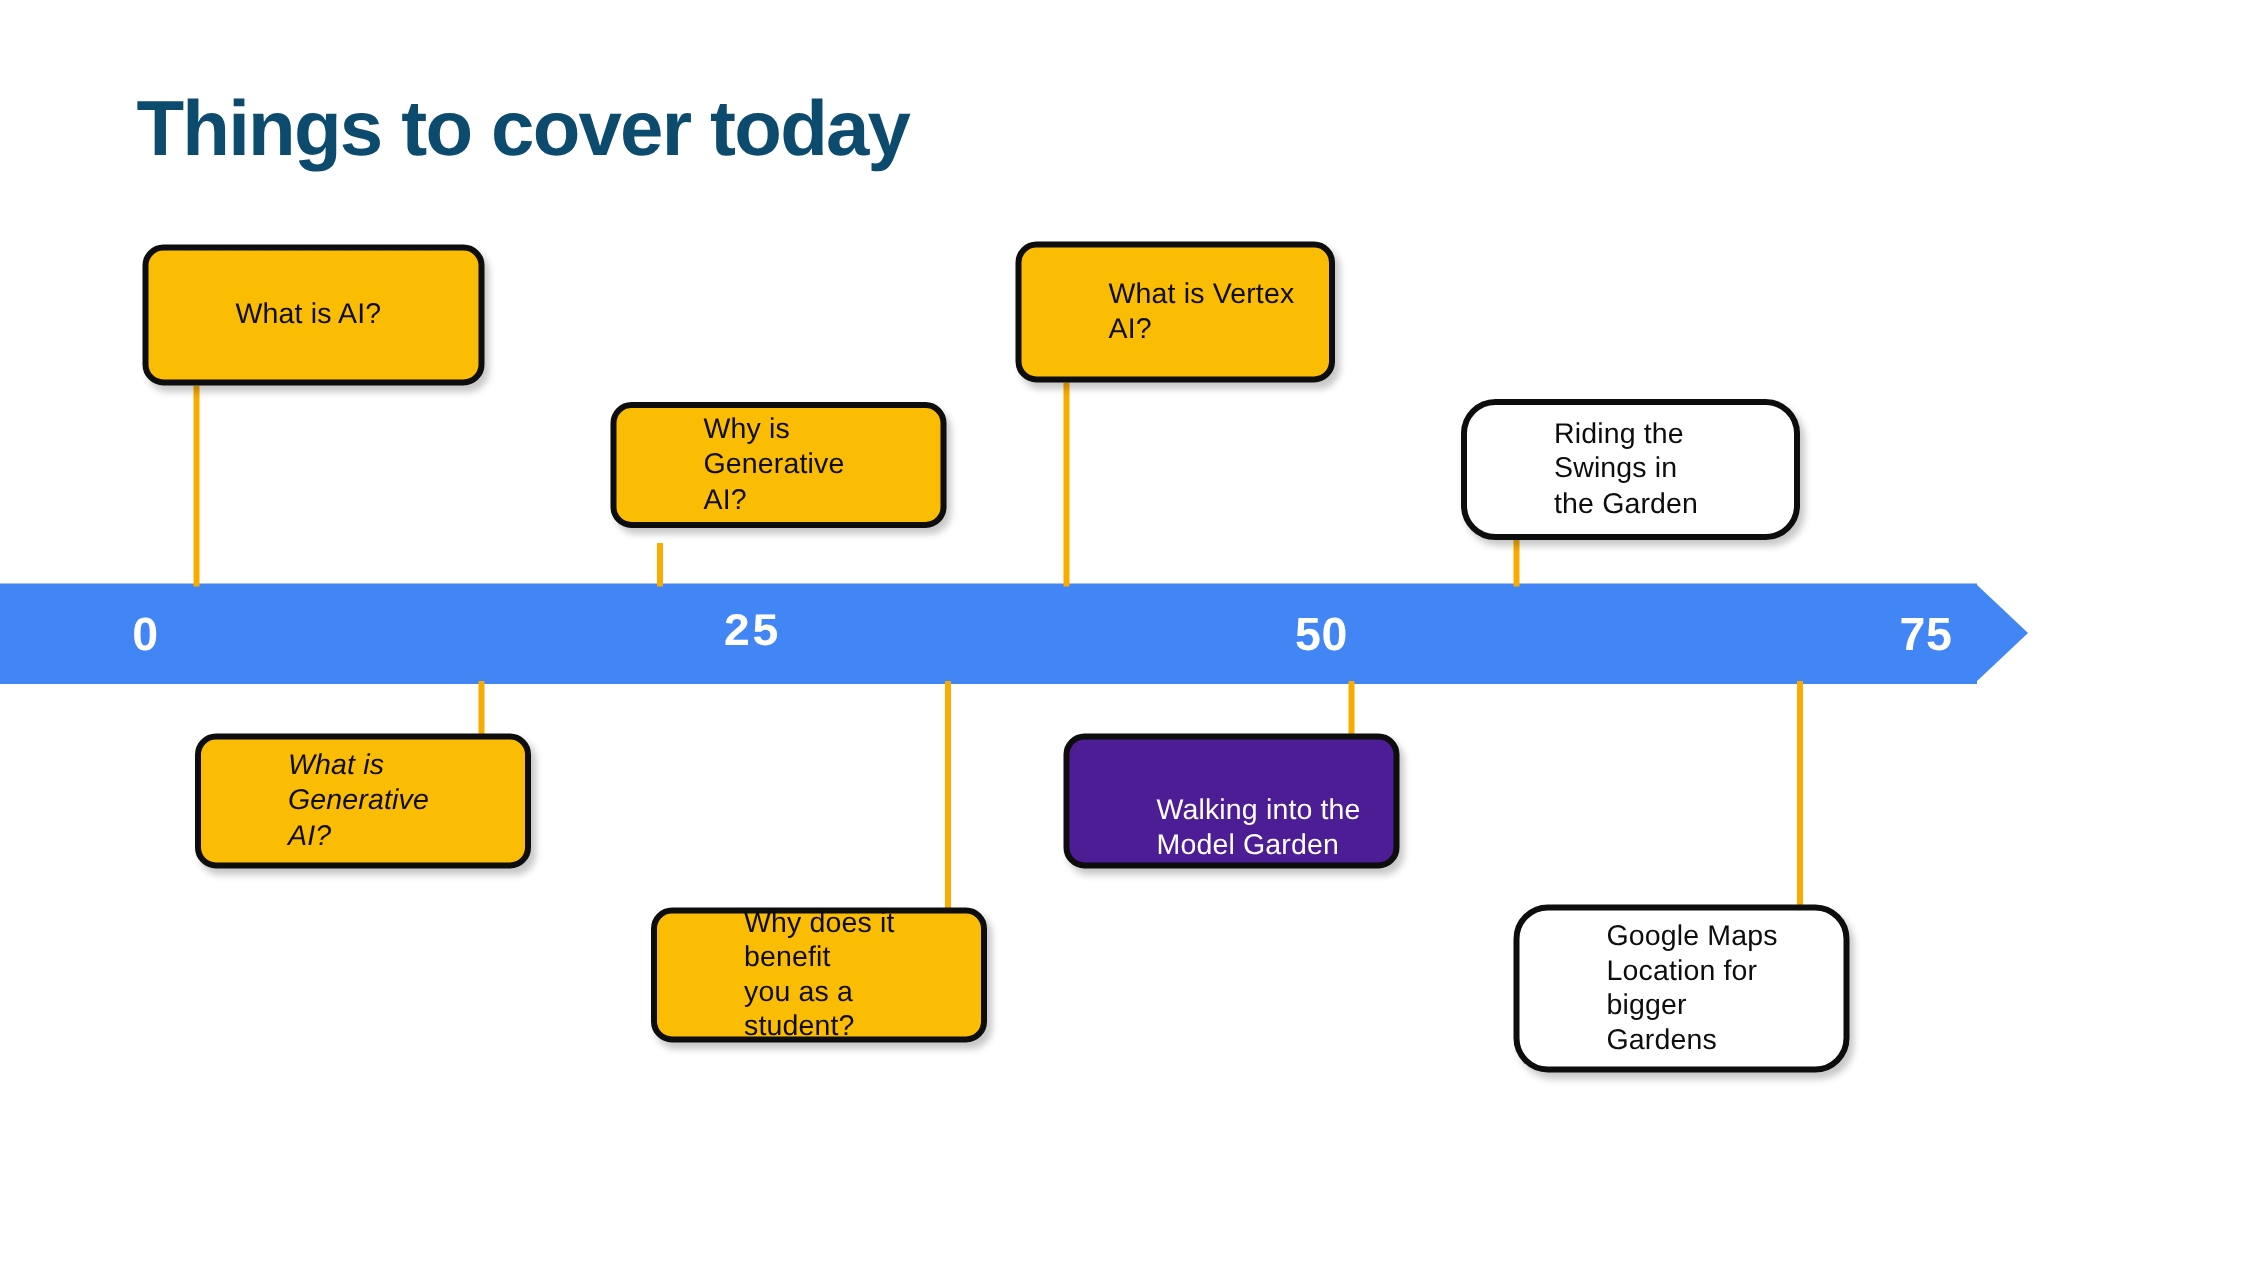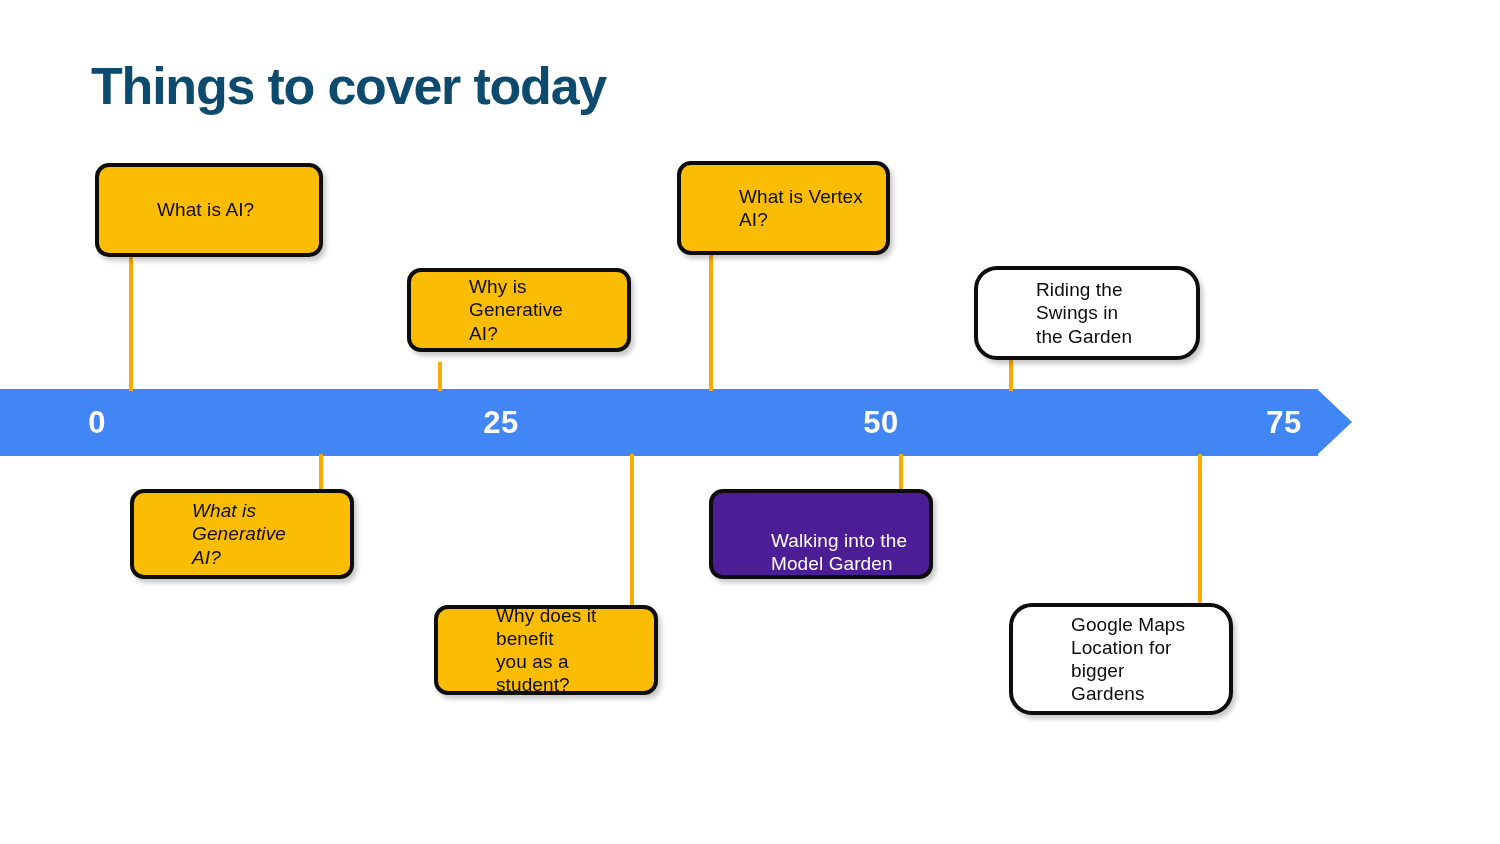--- a/index.html
+++ b/index.html
@@ -110,21 +110,21 @@
 
 <div id="slide">
 
   <div id="page-title">Things to cover today</div>
 
   <div id="timeline-axis">
     <div id="timeline-bar"></div>
     <div id="timeline-arrowhead"></div>
     <div id="tick-labels">
         <div class="axis-tick-label" style="left: 97px;">0</div>
-        <div class="axis-tick-label" style="left: 501px;">25</div>
+        <div class="axis-tick-label" style="left: 501px; font-family: Liberation Mono, monospace;">25</div>
         <div class="axis-tick-label" style="left: 881px;">50</div>
         <div class="axis-tick-label" style="left: 1252px; margin-left: 32px;">75</div>
       </div>
   </div>
 
   <div id="connectors-layer">
       <div class="connector" style="left: 131px; top: 257px; height: 134px;"></div>
       <div class="connector" style="left: 440px; top: 362px; height: 29px;"></div>
       <div class="connector" style="left: 711px; top: 255px; height: 136px;"></div>
       <div class="connector" style="left: 1011px; top: 360px; height: 31px;"></div>

